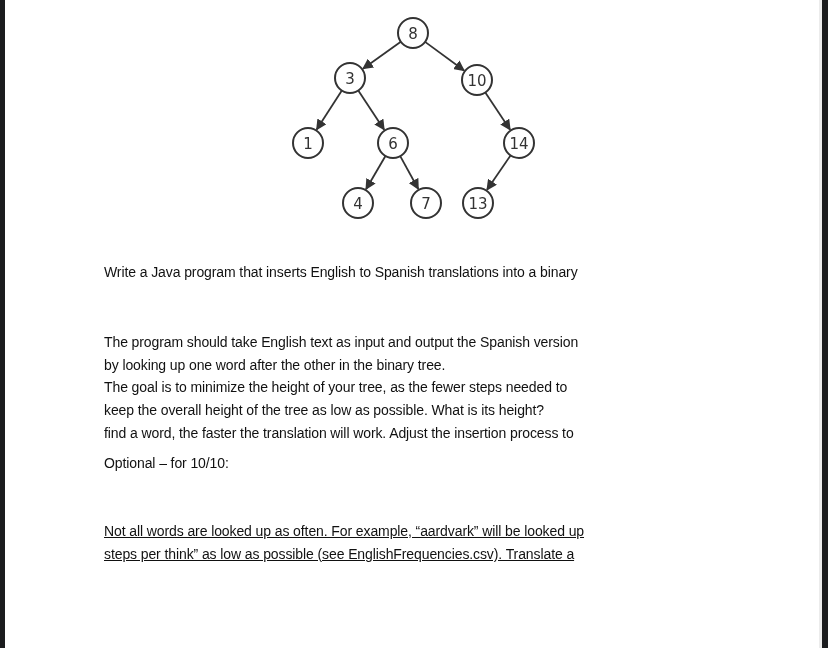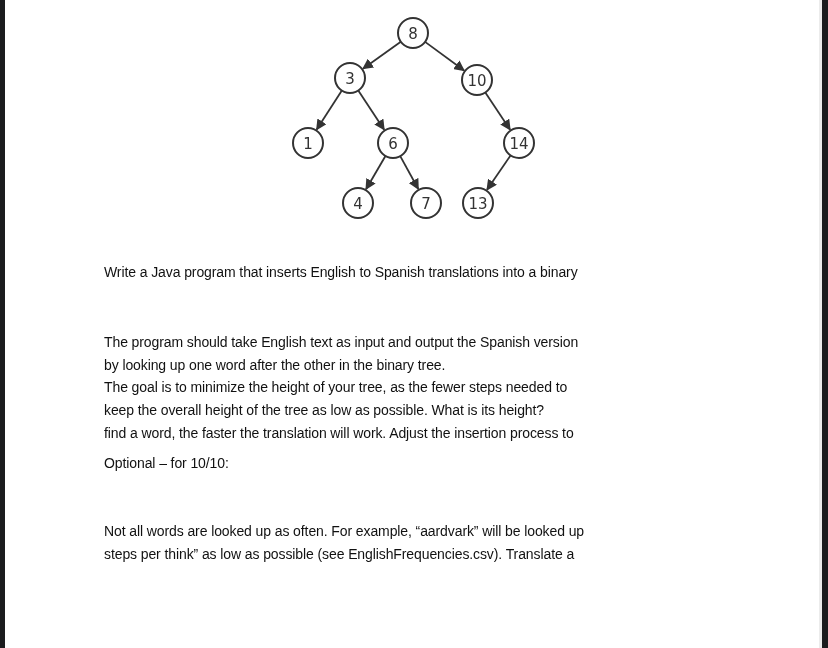--- a/index.html
+++ b/index.html
@@ -87,16 +87,16 @@
   <p>by looking up one word after the other in the binary tree.</p>
   <p>The goal is to minimize the height of your tree, as the fewer steps needed to</p>
   <p>keep the overall height of the tree as low as possible. What is its height?</p>
   <p>find a word, the faster the translation will work. Adjust the insertion process to</p>
 </div>
 
 <div class="text-block" style="top:452px;">
   <p>Optional – for 10/10:</p>
 </div>
 
-<div class="text-block" style="top:520px;">
+<div class="text-block" style="top:520px;text-decoration:underline;">
   <p>Not all words are looked up as often. For example, “aardvark” will be looked up</p>
   <p>steps per think” as low as possible (see EnglishFrequencies.csv). Translate a</p>
 </div>
 
 </body></html>

